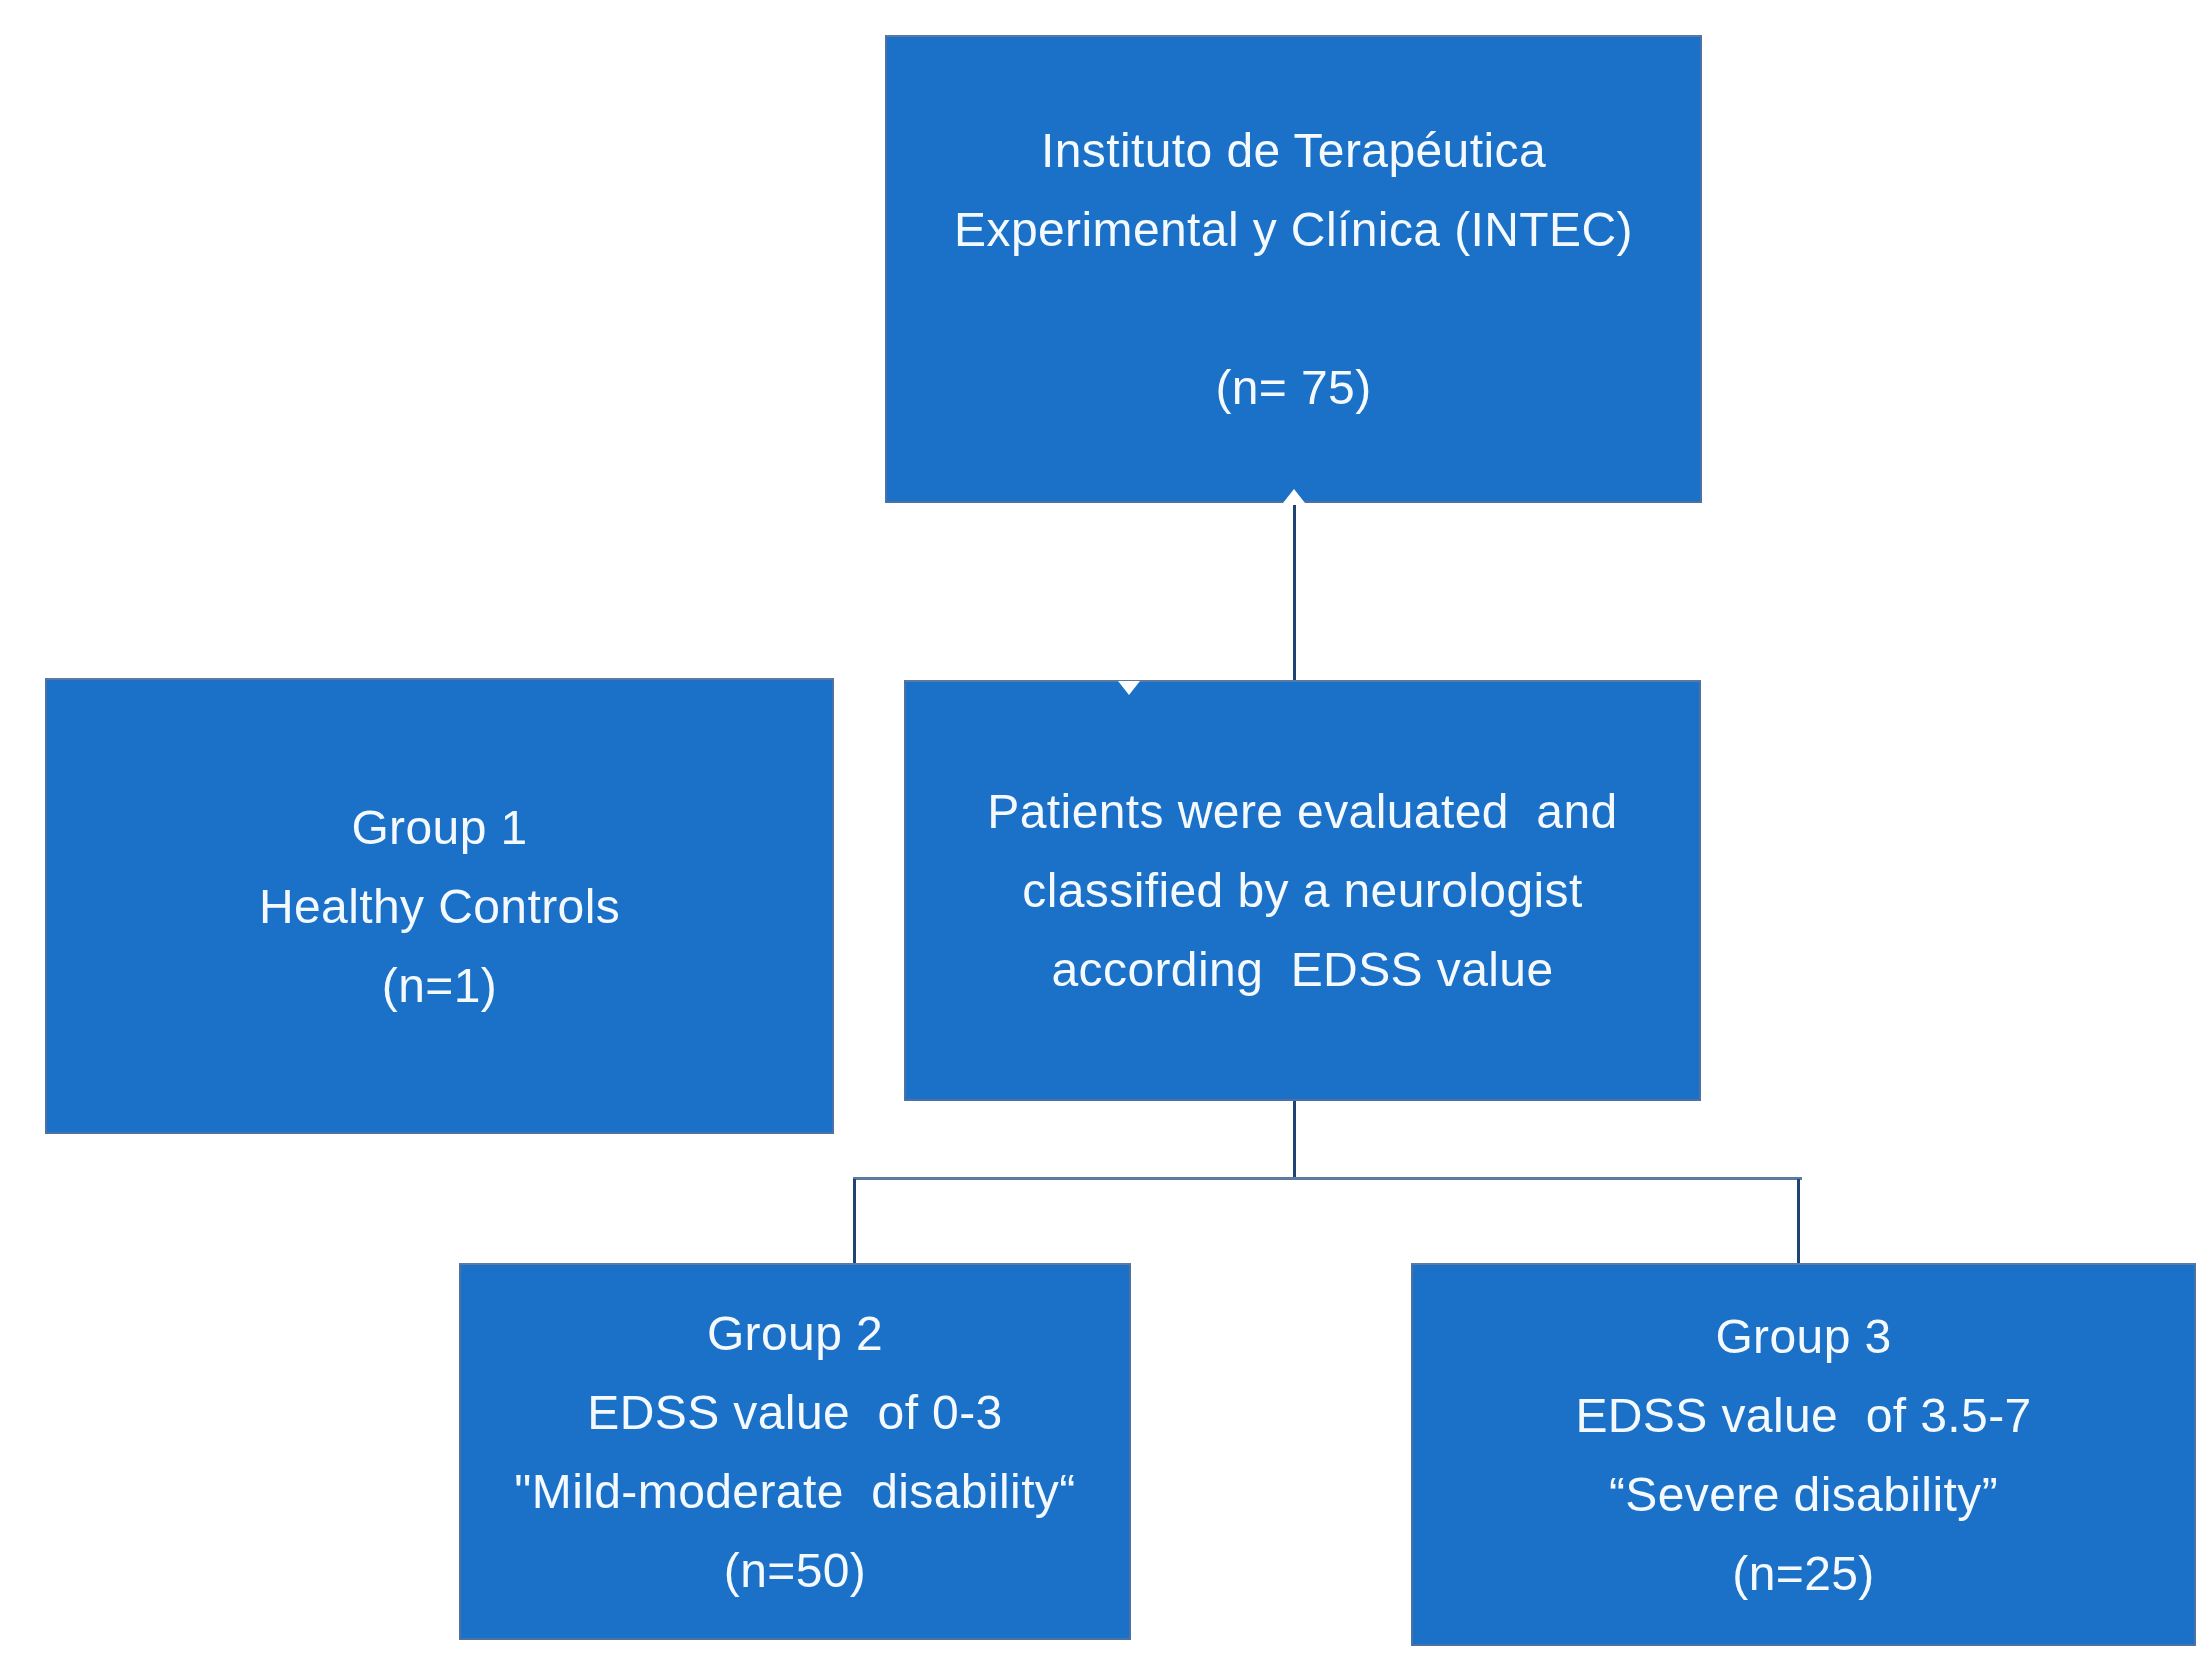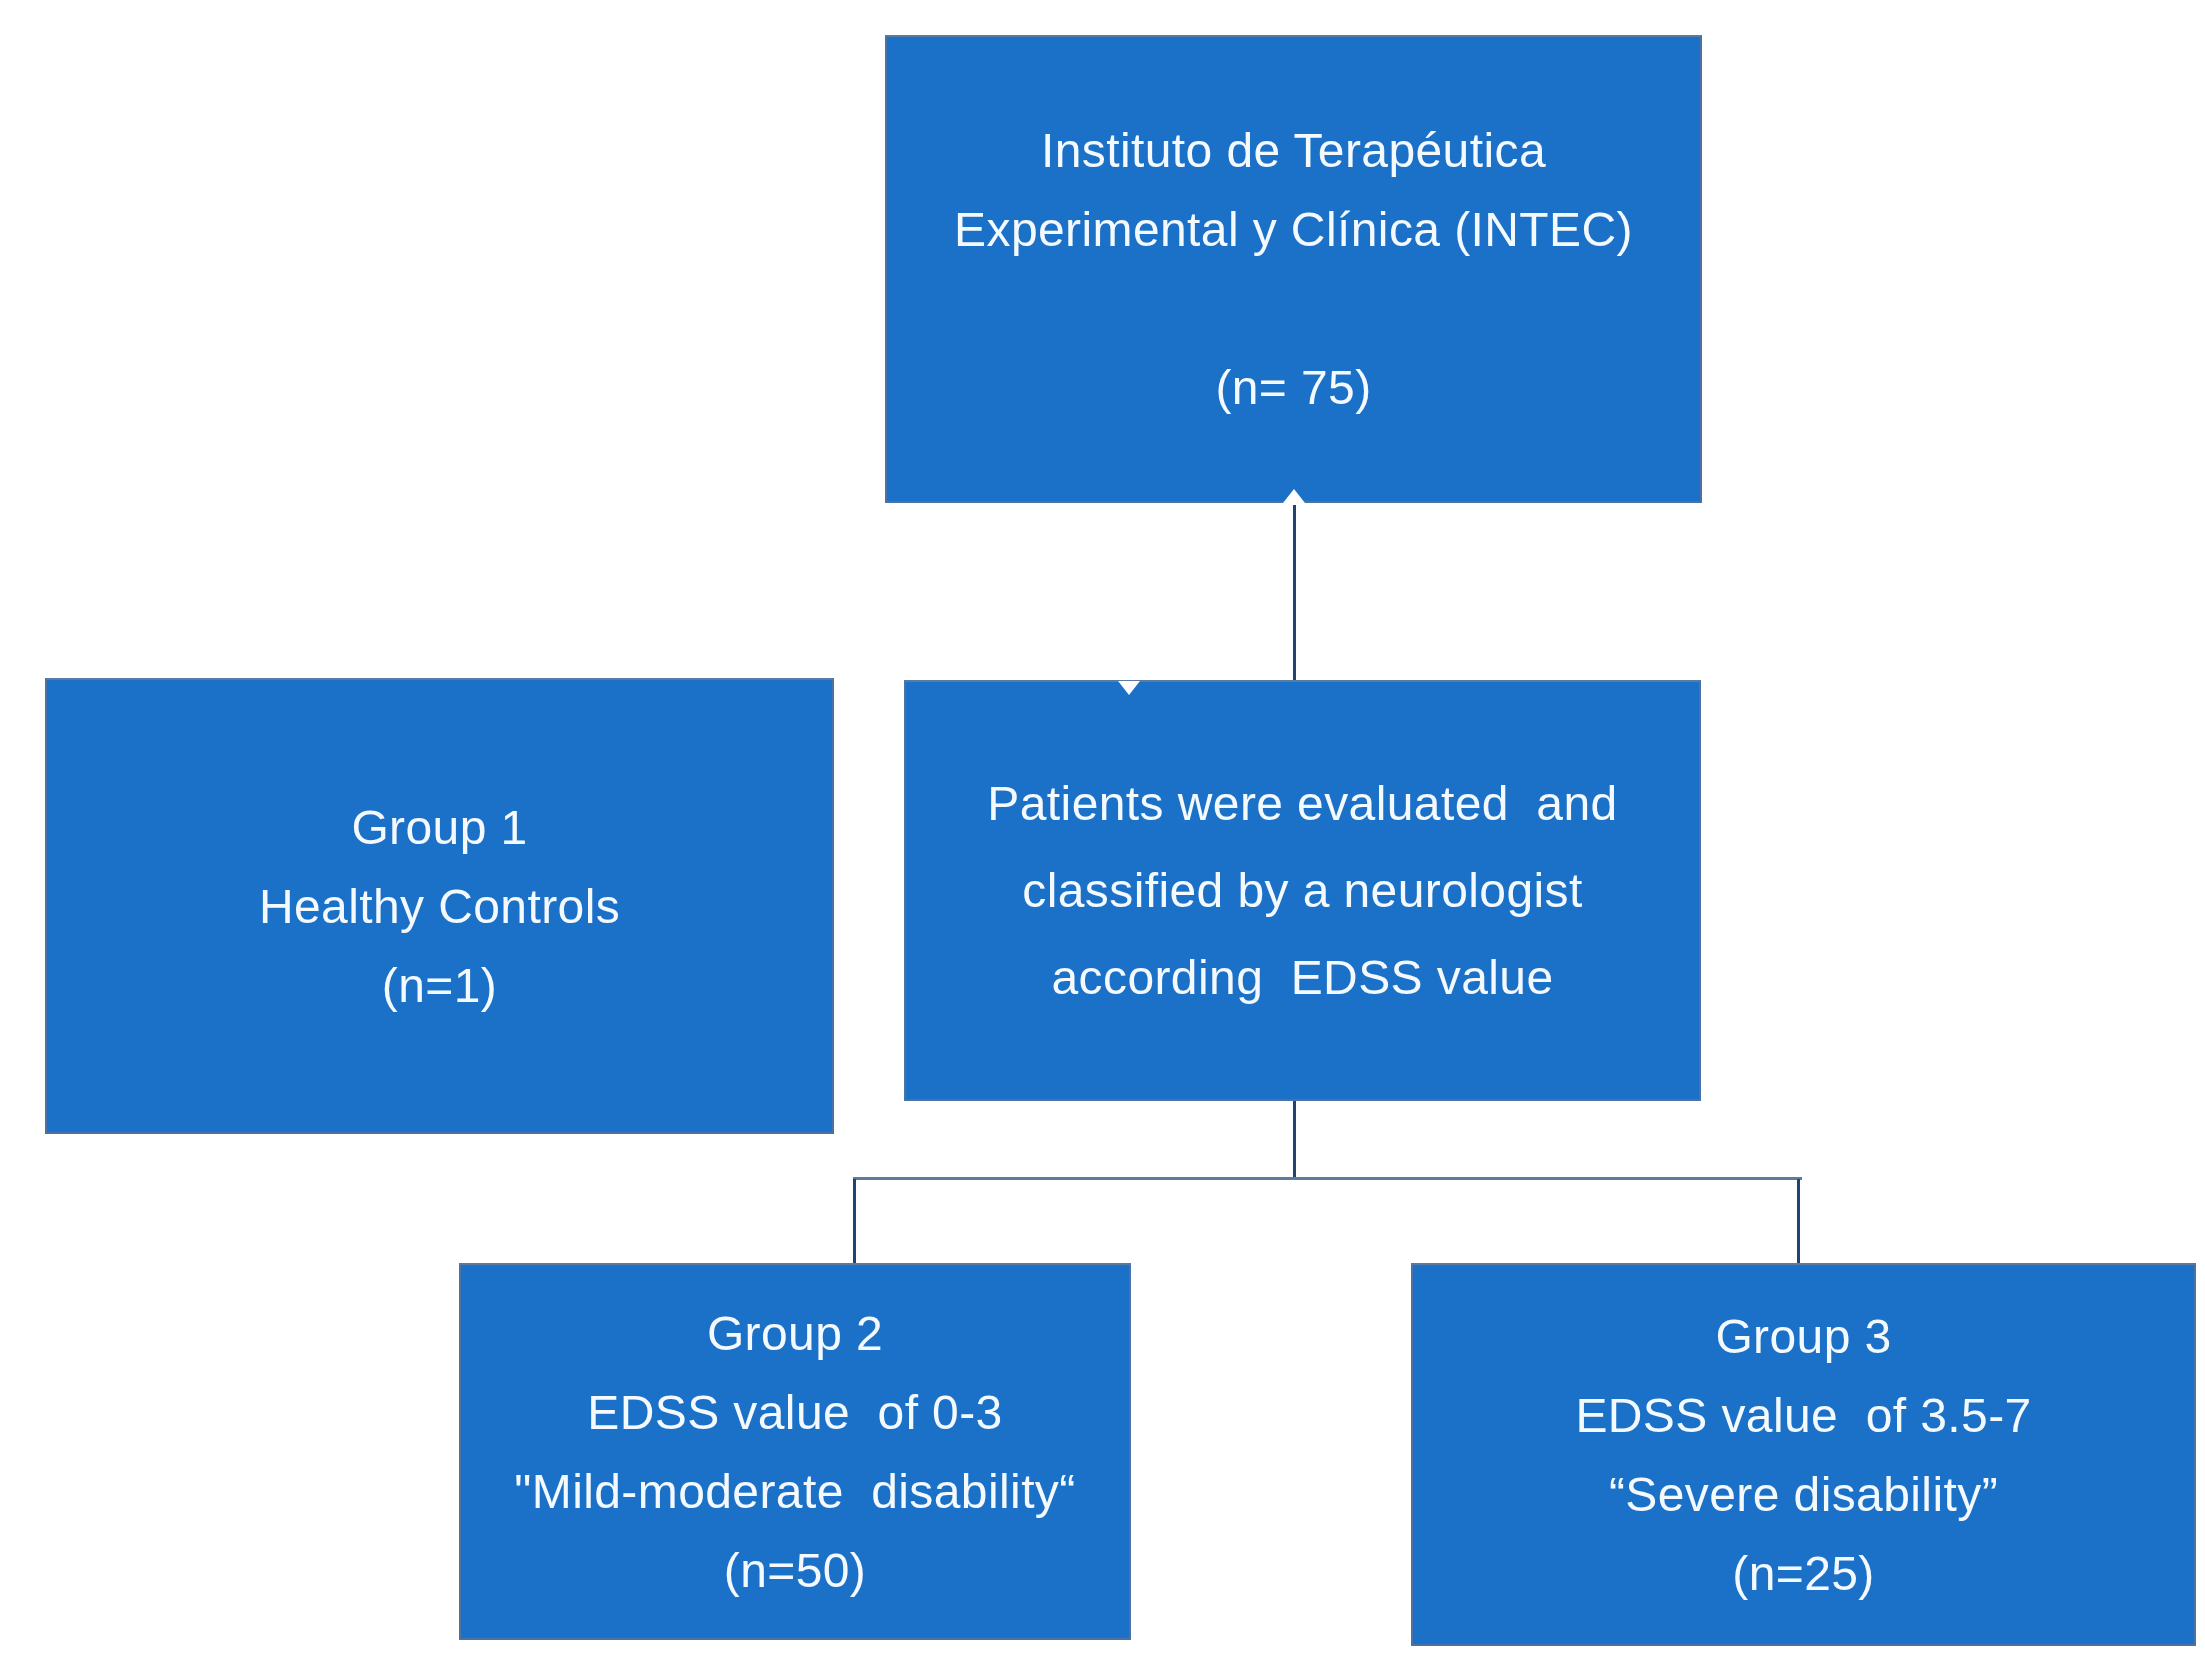--- a/index.html
+++ b/index.html
@@ -30,21 +30,21 @@
     color: #f4f9fd;
     font-size: 48px;
     line-height: 79px;
     letter-spacing: 0.4px;
   }
   .line { display: block; min-height: 79px; white-space: pre; }
 
   
   .box-intec   { left: 885px; top: 35px;   width: 817px; height: 468px; }
   .box-group1  { left: 45px;   top: 678px;  width: 789px; height: 456px; }
-  .box-eval    { left: 904px; top: 680px;  width: 797px; height: 421px; gap: 8px; }
+  .box-eval    { left: 904px; top: 680px;  width: 797px; height: 421px; }
   .box-group2  { left: 459px;  top: 1263px; width: 672px; height: 377px; }
   .box-group3  { left: 1399px; top: 1263px; width: 785px; height: 383px; margin-left: 12px; }
 
   
   .vline { position: absolute; width: 2.5px; background: #1f4471; }
   .hline { position: absolute; height: 3.3px; background: #5d7b9c; }
   .v-intec-eval  { left: 1293px; top: 505px;  height: 175px; }
   .v-eval-split  { left: 1293px; top: 1101px; height: 78px;  }
   .h-split       { left: 853px; top: 1177px; width: 949px; }
   .v-split-g2    { left: 853px; top: 1179px; height: 84px; }

